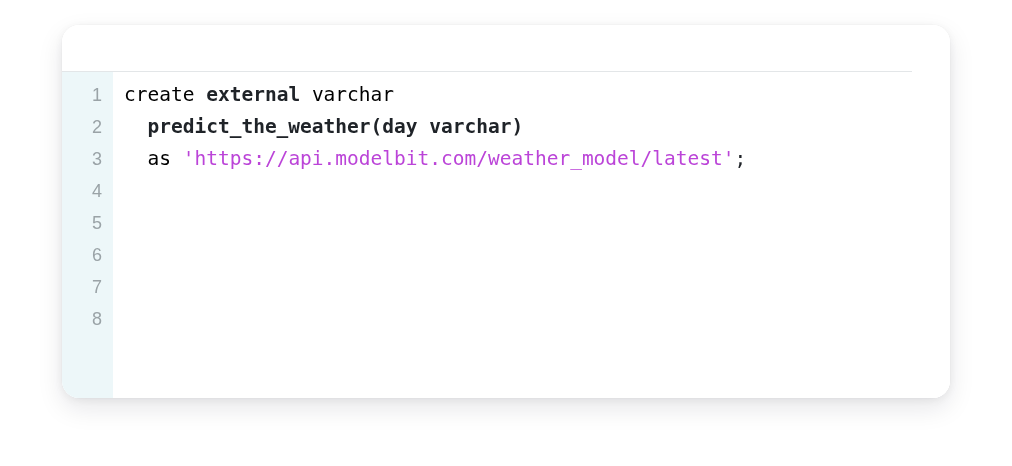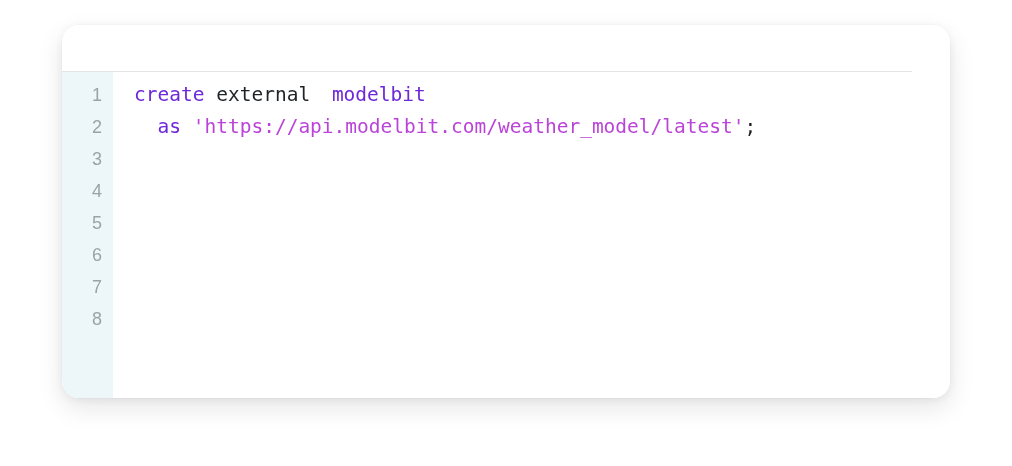--- a/index.html
+++ b/index.html
@@ -96,23 +96,23 @@
     background: #ffffff;
   }
   .code-line {
     height: 32px;
     line-height: 32px;
     white-space: pre;
     color: #1f2328;
     letter-spacing: 0px;
   }
 
-  .tok-kw   { color: #6d28d9; margin-left: 10px; }
+  .tok-kw   { color: #000000; }
   .tok-str  { color: #bb44d8; }
-  .tok-txt  { color: #1f2328; }
+  .tok-txt  { color: #1f2328; font-weight: bold; }
   .tok-punc { color: #1f2328; }
 </style>
 </head>
 <body>
 
 <div class="stage">
 
   <div class="code-card">
 
     <div class="card-header">
@@ -125,21 +125,22 @@
           <span class="ln">1</span>
           <span class="ln">2</span>
           <span class="ln">3</span>
           <span class="ln">4</span>
           <span class="ln">5</span>
           <span class="ln">6</span>
           <span class="ln">7</span>
           <span class="ln">8</span>
         </div>
       <div class="code-area" id="code-area">
-          <div class="code-line"><span class="tok-kw">create</span><span class="tok-txt"> </span><span class="tok-txt">external</span><span class="tok-txt"> </span><span class="tok-kw">modelbit</span></div>
+          <div class="code-line"><span class="tok-kw">create</span><span class="tok-txt"> </span><span class="tok-txt">external</span><span class="tok-txt"> </span><span class="tok-kw">varchar</span></div>
+          <div class="code-line"><span class="tok-txt">  predict_the_weather(day varchar)</span></div>
           <div class="code-line"><span class="tok-txt">  </span><span class="tok-kw">as</span><span class="tok-txt"> </span><span class="tok-str">'https://api.modelbit.com/weather_model/latest'</span><span class="tok-punc">;</span></div>
           <div class="code-line">&nbsp;</div>
         </div>
     </div>
 
   </div>
 
 </div>
 
 </body></html>

